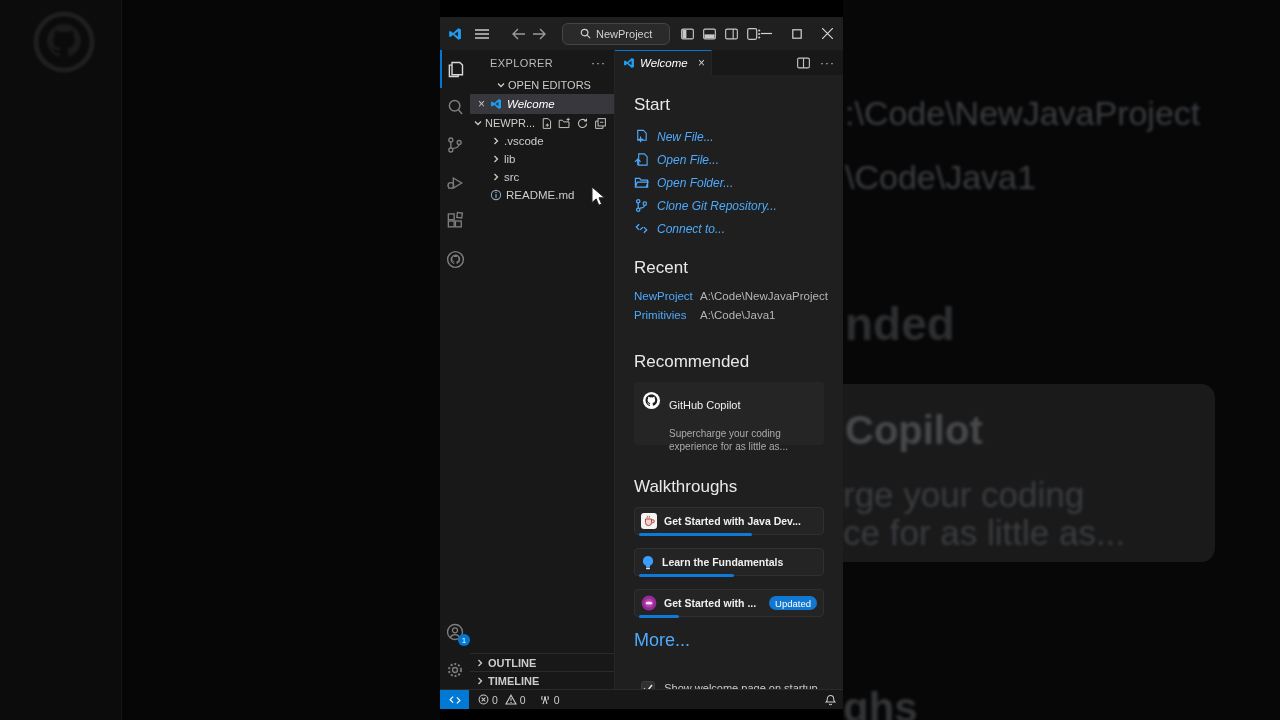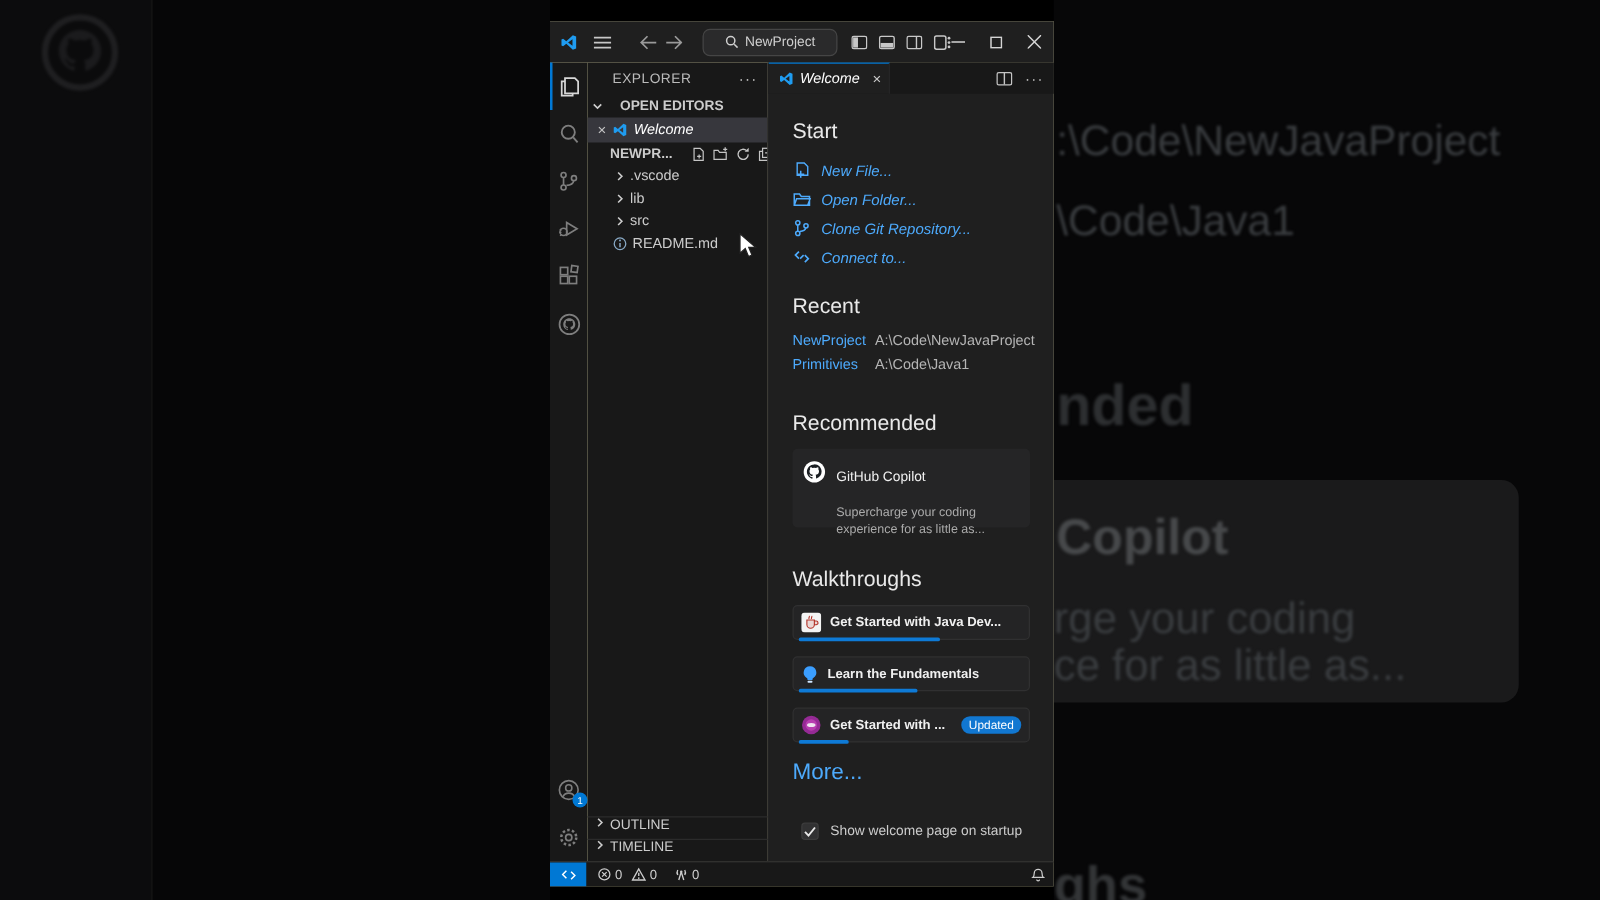--- a/index.html
+++ b/index.html
@@ -37,29 +37,29 @@
   .ab-item.active { color:#d7d7d7; border-left-color:#0078d4; }
   .ab-bottom { margin-top:auto; }
   .ab-item .badge-wrap { position:relative; }
   .num-badge { position:absolute; right:-5px; bottom:-4px; min-width:12px; height:12px; border-radius:7px; background:#0078d4;
                color:#fff; font-size:8px; display:flex; align-items:center; justify-content:center; padding:0 2px; }
 
   
   .sidebar { width:144px; background:#181818; display:flex; flex-direction:column; flex:0 0 auto; font-size:11px; }
   .sb-header { height:26px; display:flex; align-items:center; padding:0 8px 0 20px; color:#bbbbbb; letter-spacing:.4px; }
   .sb-header .more { margin-left:auto; color:#cccccc; font-size:12px; letter-spacing:1px; }
-  .sb-section { height:18px; display:flex; align-items:center; gap:14px; padding-left:4px; font-weight:bold; color:#cccccc; }
+  .sb-section { height:18px; display:flex; align-items:center; gap:3px; padding-left:4px; font-weight:normal; color:#cccccc;justify-content:center; }
   .oe-row { height:20px; display:flex; align-items:center; gap:5px; padding-left:8px; background:#37373d; color:#ffffff; }
   .oe-row .close-x { color:#c5c5c5; font-size:12px; }
   .oe-label { font-style:italic; font-size:11.5px; }
   .folder-actions { margin-left:auto; display:flex; gap:5px; padding-right:7px; color:#c5c5c5; }
   .tree-row { height:18px; display:flex; align-items:center; gap:4px; padding-left:22px; color:#cccccc; font-size:11.5px; }
   .tree-row.file { padding-left:20px; }
   .sb-spacer { flex:1; }
-  .sb-bottom-section { height:18px; display:flex; align-items:flex-start; gap:4px; padding-left:6px; font-weight:normal;
+  .sb-bottom-section { height:18px; display:flex; align-items:center; gap:4px; padding-left:6px; font-weight:bold;
                        color:#cccccc; border-top:1px solid #2b2b2b; }
 
   
   .editorgroup { flex:1; display:flex; flex-direction:column; background:#1f1f1f; border-left:1px solid #252526; min-width:0; }
   .tabbar { height:25px; background:#181818; display:flex; align-items:stretch; flex:0 0 auto; }
   .tab { width:97px; background:#1f1f1f; border-top:1.5px solid #0078d4; border-right:1px solid #252526;
          display:flex; align-items:center; gap:5px; padding:0 6px 0 8px; color:#ffffff; }
   .tab-label { font-size:11.5px; font-style:italic; flex:1; }
   .tab .close-x { color:#cccccc; font-size:12px; }
   .tab-actions { margin-left:auto; display:flex; align-items:center; gap:10px; padding-right:8px; color:#c5c5c5; }
@@ -357,20 +357,27 @@
         <div class="start-list">
           <div class="start-item">
             <svg width="15" height="15" viewBox="0 0 16 16">
                 <path fill="none" stroke="#4daafc" stroke-width="1.2" d="M4 1.5h6l3 3V12H4z"></path>
                 <path stroke="#4daafc" stroke-width="1.3" d="M7 14h6M10 11v6" transform="translate(-3 -3)"></path>
               </svg>
             <span>New File...</span>
           </div>
           <div class="start-item">
             <svg width="15" height="15" viewBox="0 0 16 16">
+                <path fill="none" stroke="#4daafc" stroke-width="1.2" d="M5 2h6l3 3v9H5z"></path>
+                <path fill="none" stroke="#4daafc" stroke-width="1.3" d="M1 10.5 4 7.5l3 3M4 8v6"></path>
+              </svg>
+            <span>Open File...</span>
+          </div>
+          <div class="start-item">
+            <svg width="15" height="15" viewBox="0 0 16 16">
                 <path fill="none" stroke="#4daafc" stroke-width="1.3" d="M1.5 13V3.5h4.5l1.5 2h7V13zM1.5 13l2-5.5h11.5L13 13"></path>
               </svg>
             <span>Open Folder...</span>
           </div>
           <div class="start-item">
             <svg width="15" height="15" viewBox="0 0 16 16">
                 <circle cx="4.5" cy="3.5" r="1.8" fill="none" stroke="#4daafc" stroke-width="1.3"></circle>
                 <circle cx="4.5" cy="12.5" r="1.8" fill="none" stroke="#4daafc" stroke-width="1.3"></circle>
                 <circle cx="11.5" cy="6" r="1.8" fill="none" stroke="#4daafc" stroke-width="1.3"></circle>
                 <path fill="none" stroke="#4daafc" stroke-width="1.3" d="M4.5 5.3v5.4M11.3 7.8c-.4 2.3-3 2.9-5 3"></path>

